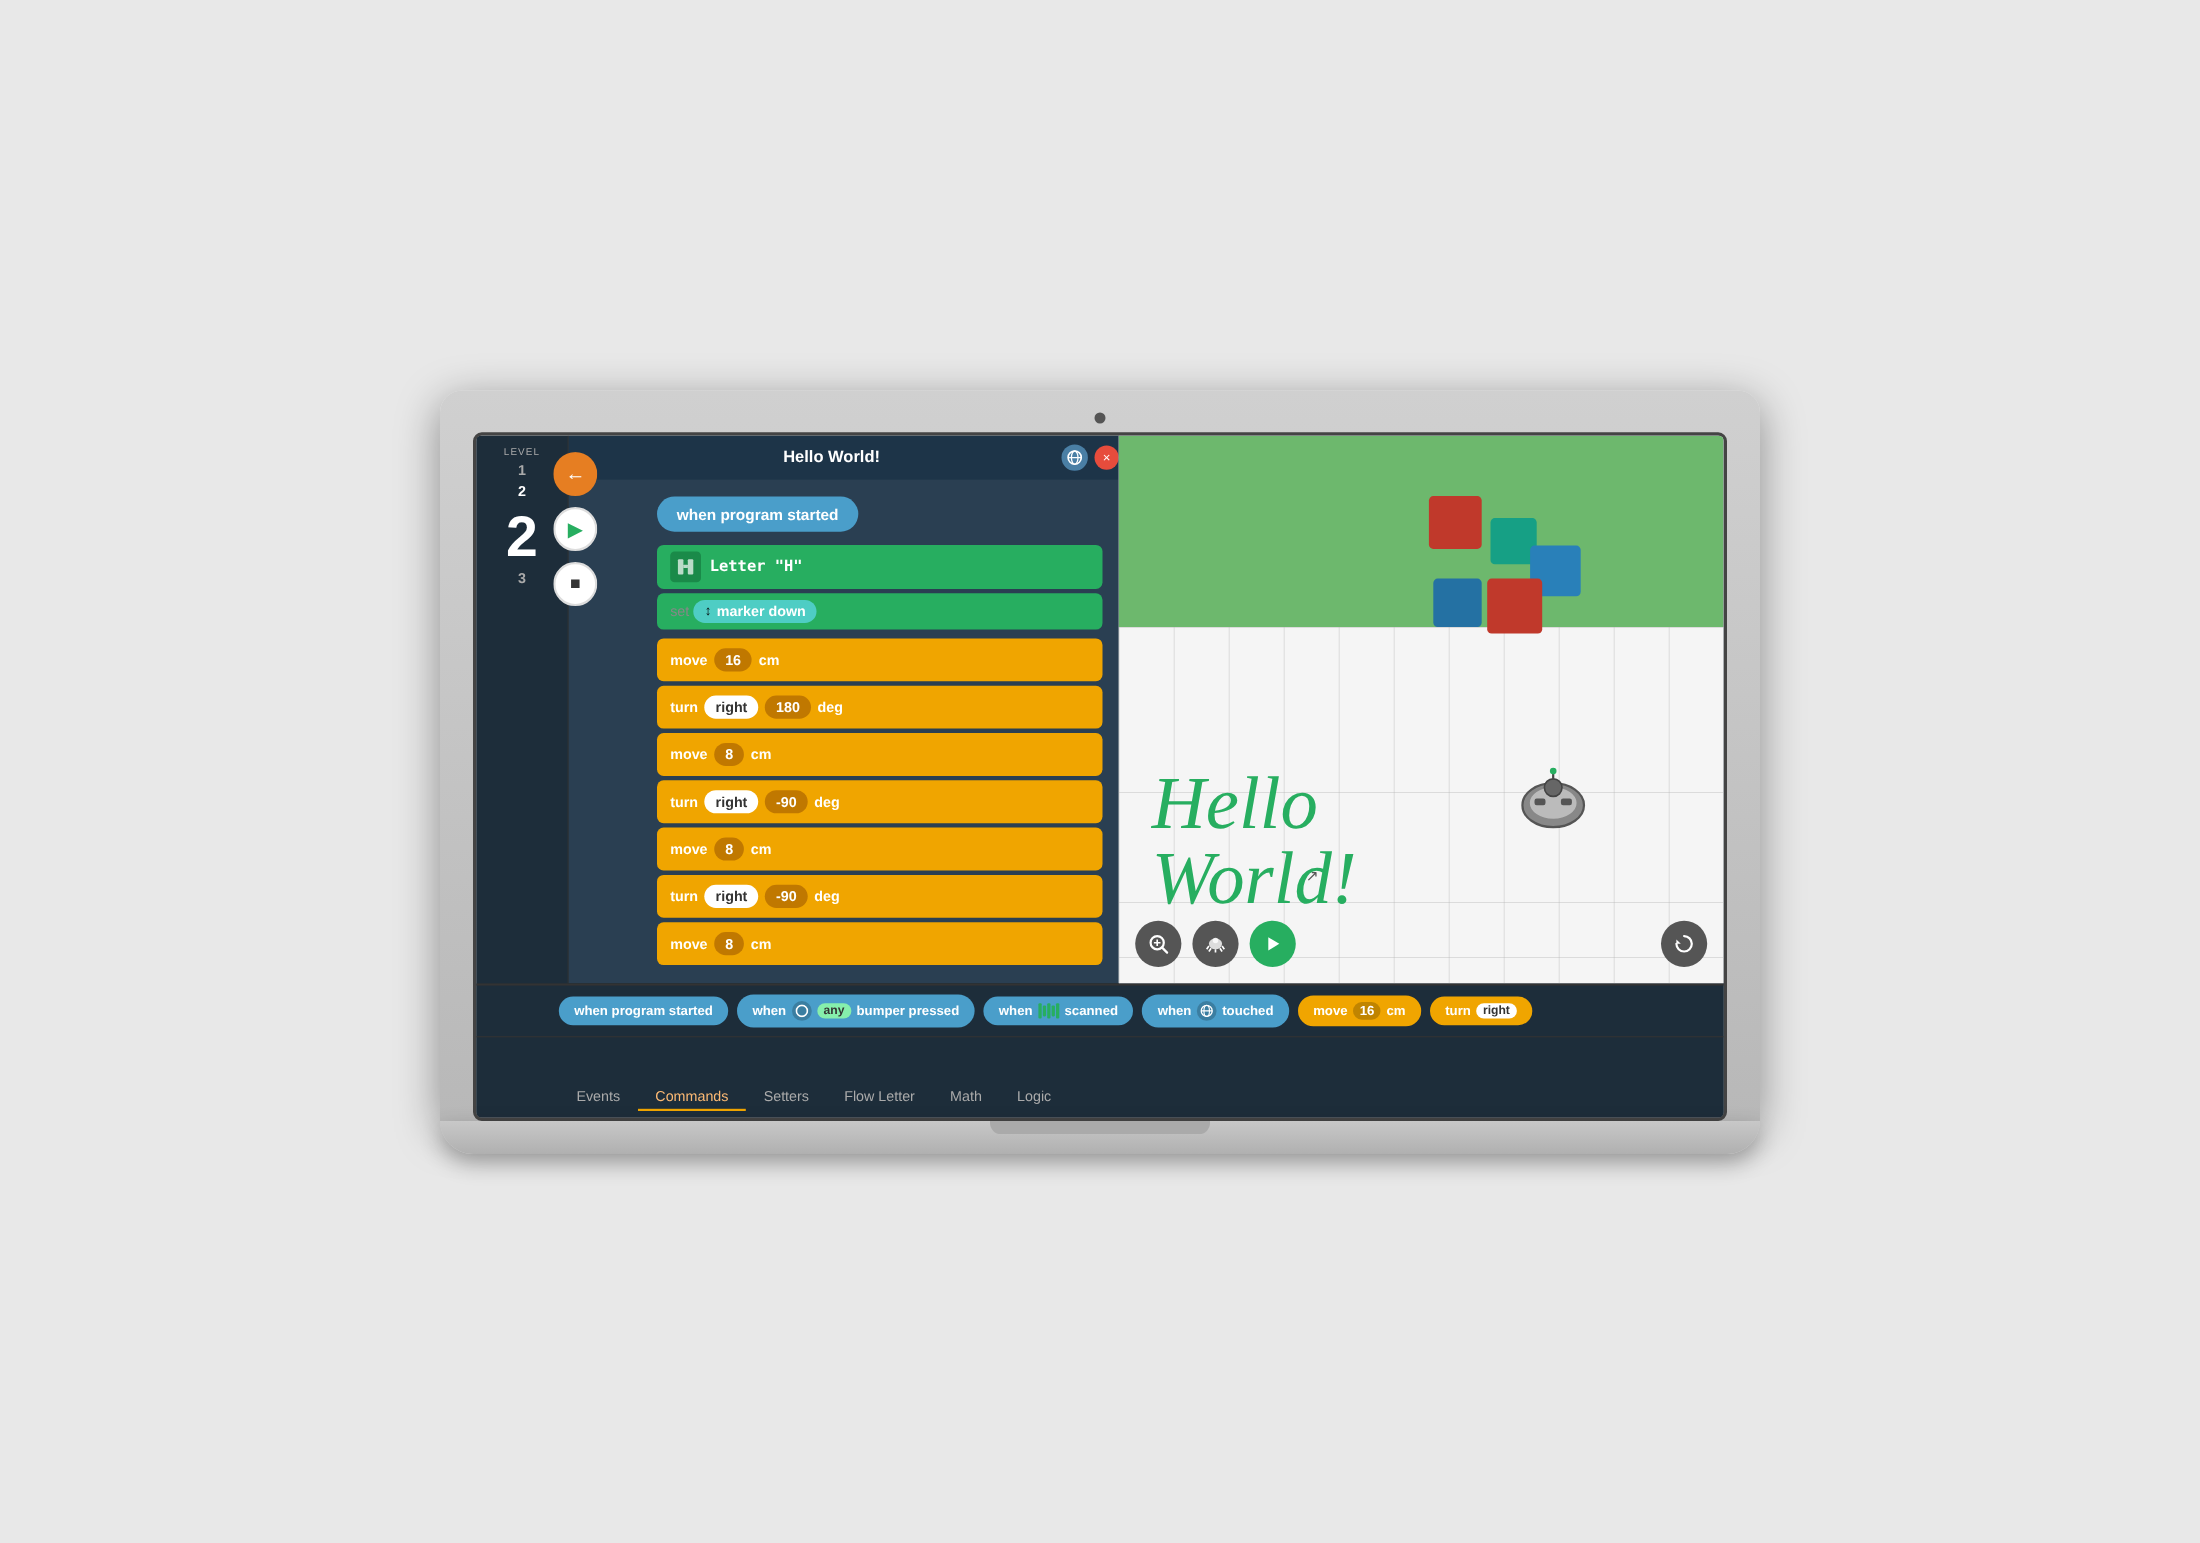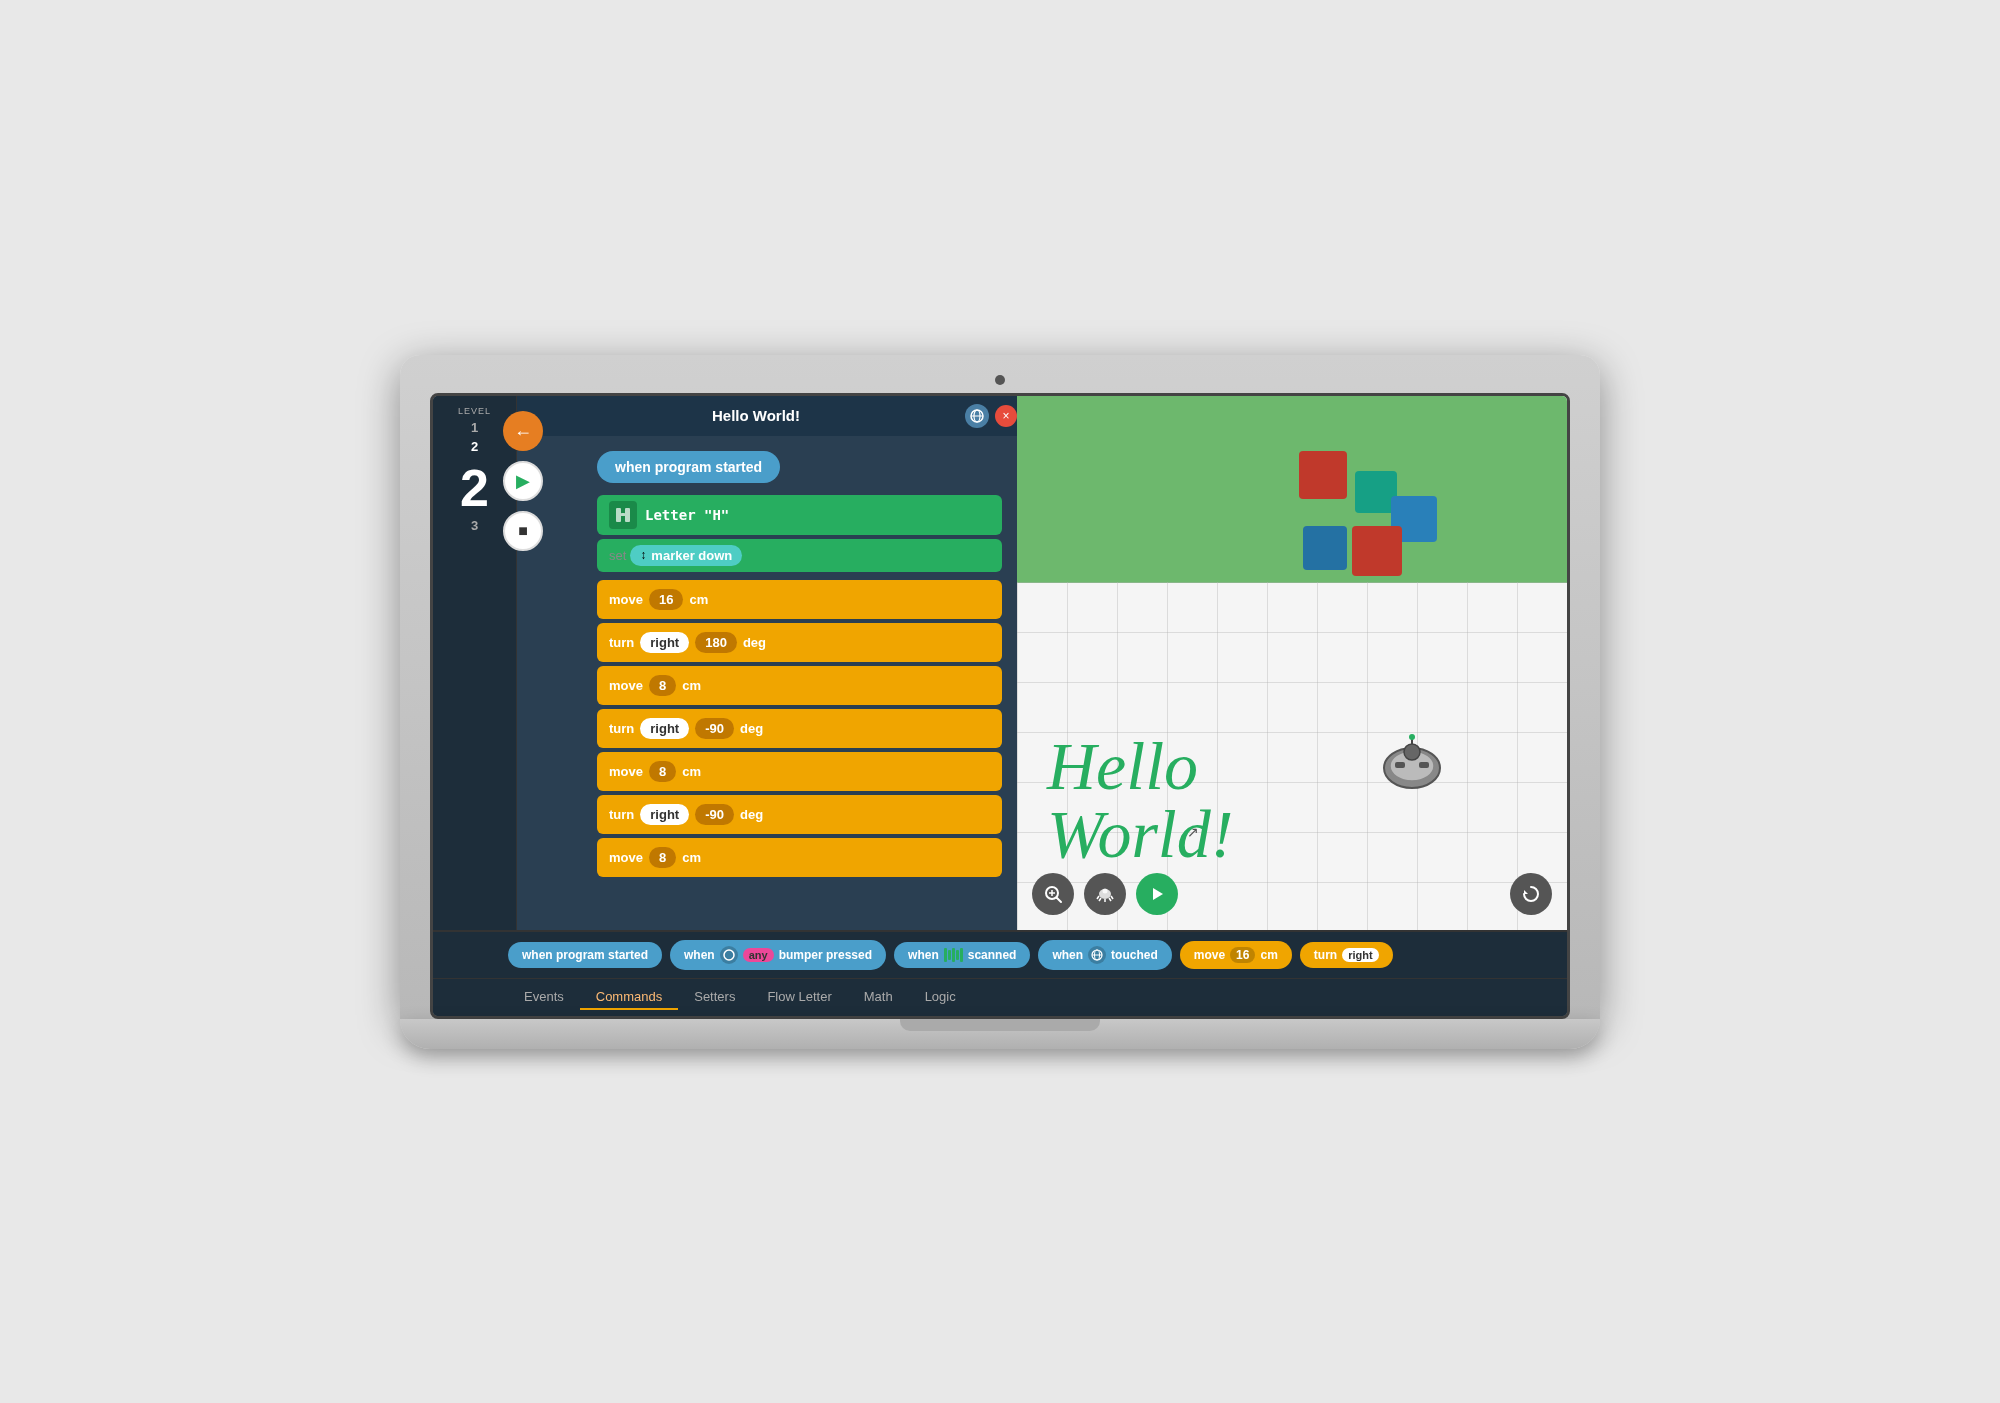--- a/index.html
+++ b/index.html
@@ -487,20 +487,21 @@
       padding: 6px 15px 6px 75px;
       border-top: 1px solid #333;
     }
 
     .tab-item {
       padding: 4px 16px;
       font-size: 13px;
       cursor: pointer;
       color: #27ae60;
       font-weight: 500;
+      margin-top: 36px;
     }
 
     .tab-item.active {
       color: #fdba74;
       border-bottom: 2px solid #f0a500;
     }
 
     .tab-item.inactive {
       color: #aaa;
     }
@@ -723,21 +724,21 @@
               <span>when program started</span>
             </div>
 
             <div class="palette-block blue">
               <span>when</span>
               <div class="palette-icon">
                 <svg width="12" height="12" viewBox="0 0 12 12" fill="none">
                   <circle cx="6" cy="6" r="5" stroke="white" stroke-width="1.5"></circle>
                 </svg>
               </div>
-              <span style="background:#ec4899; color:#333; border-radius:8px; padding:1px 6px; font-size:11px;">any</span>
+              <span style="background:#86efac; color:#333; border-radius:8px; padding:1px 6px; font-size:11px;">any</span>
               <span>bumper pressed</span>
             </div>
 
             <div class="palette-block blue">
               <span>when</span>
               <div class="barcode-icon">
                 <div class="barcode-bar"></div>
                 <div class="barcode-bar" style="height:10px;"></div>
                 <div class="barcode-bar"></div>
                 <div class="barcode-bar" style="height:10px;"></div>

